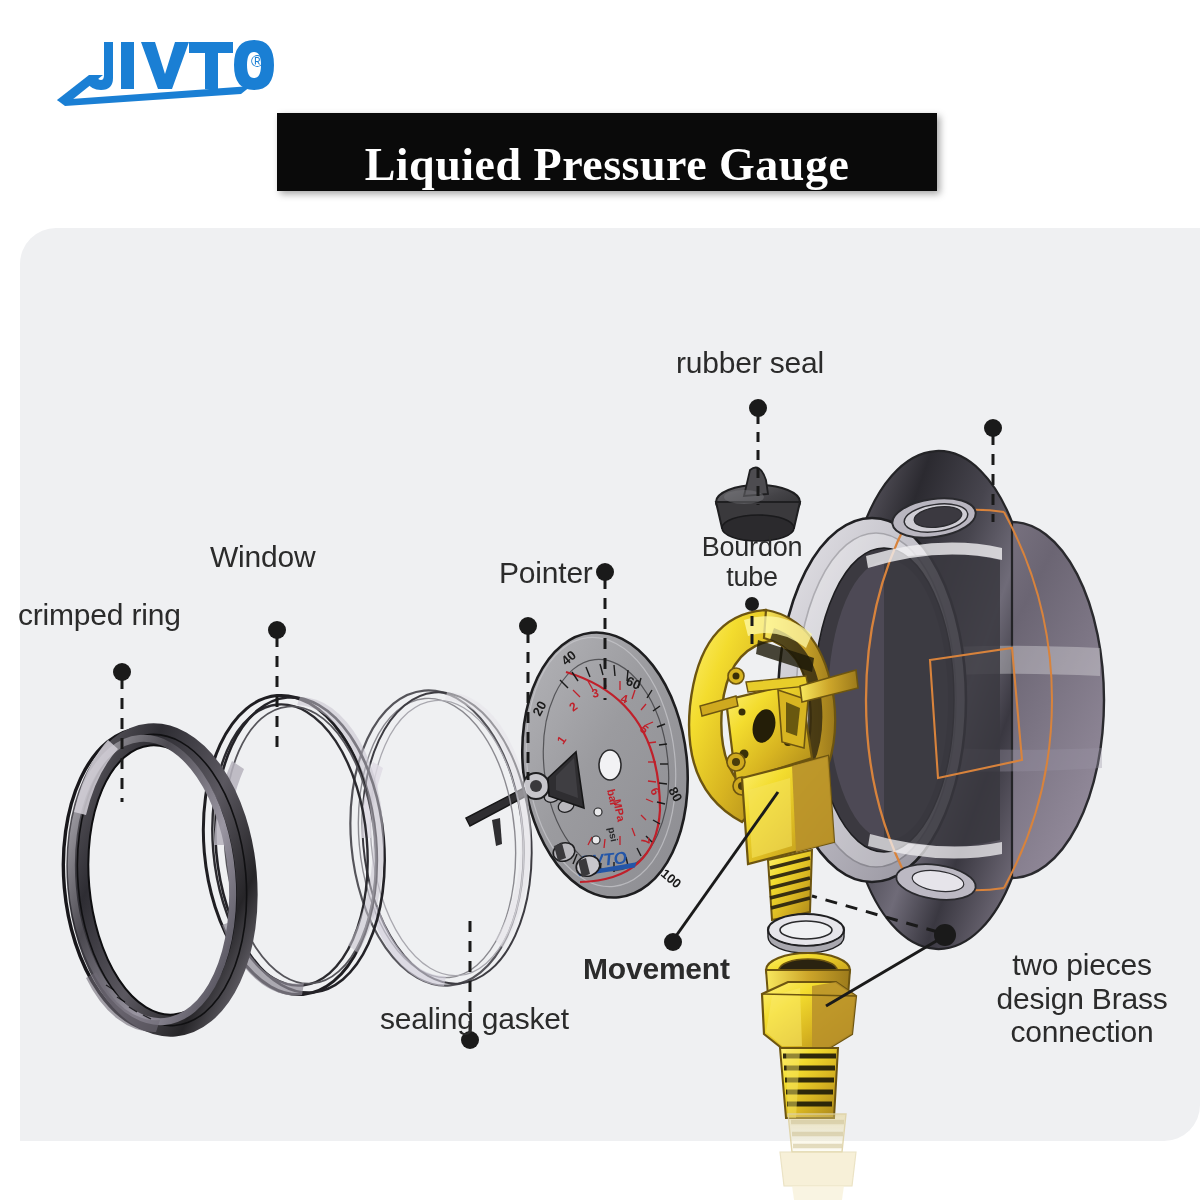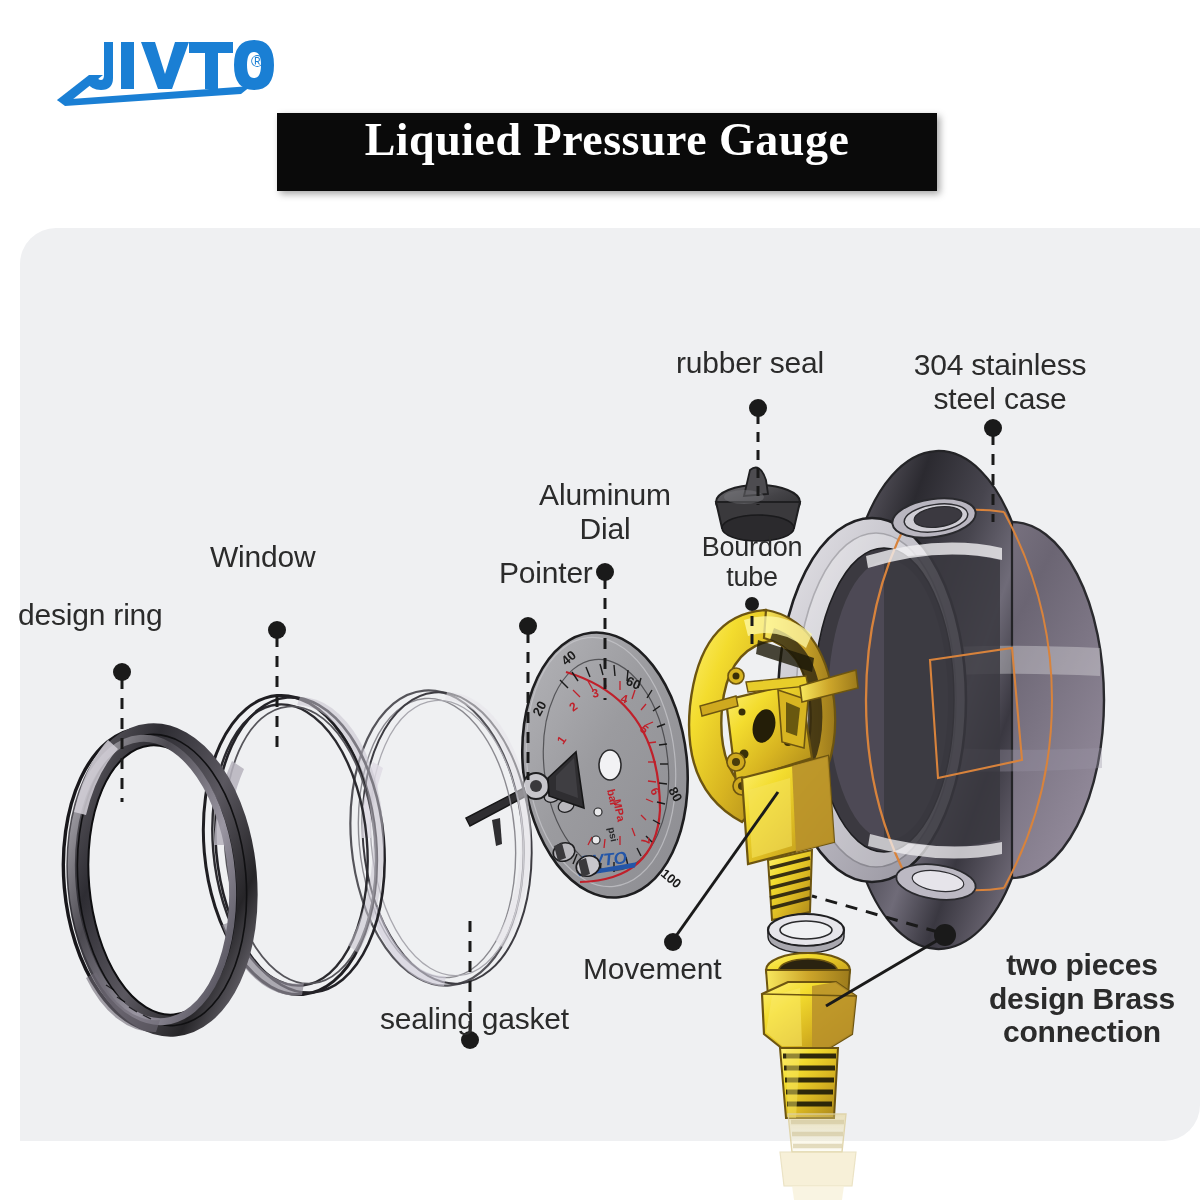--- a/index.html
+++ b/index.html
@@ -18,21 +18,21 @@
   #logo .reg {
     position:absolute; left:196px; top:24px;
     font-size:17px; color:#1a7fd4; font-family:"Liberation Sans",sans-serif;
   }
 
   
   #title-banner {
     position:absolute; left:277px; top:113px; width:660px; height:78px;
     background:#0a0a0a;
     box-shadow: 3px 3px 7px rgba(0,0,0,0.35);
-    display:flex; align-items:flex-start; justify-content:center;
+    display:flex; align-items:flex-end; justify-content:center;
   }
   #title-text {
     color:#ffffff; font-family:"Liberation Serif", serif;
     font-size:46px; font-weight:bold; letter-spacing:0.5px;
     white-space:nowrap;
   }
 
   
   #panel {
     position:absolute; left:20px; top:228px; width:1180px; height:913px;
@@ -482,29 +482,25 @@
 
     <path d="M470 1032 L470 918" stroke-width="3" stroke-dasharray="11 9"></path>
     <circle cx="470" cy="1040" r="9" fill="#1a1a1a" stroke="none"></circle>
 
     <path d="M938 932 L812 896" stroke-width="3" stroke-dasharray="12 9"></path>
     <path d="M938 940 L826 1006" stroke-width="3"></path>
     <circle cx="945" cy="935" r="11" fill="#1a1a1a" stroke="none"></circle>
   </g>
 </svg>
 
-<div class="label" style="left:18px;  top:598px;">design ring</div>
+<div class="label" style="left:18px;  top:598px;">crimped ring</div>
 <div class="label" style="left:210px; top:540px;">Window</div>
 <div class="label" style="left:468px; top:556px;margin-left:31px;">Pointer</div>
-<div class="label ctr" style="left:520px; top:478px; width:170px;">Aluminum
-Dial</div>
 <div class="label" style="left:676px; top:346px;">rubber seal</div>
 <div class="label ctr" style="left:684px; top:532px; width:136px; font-size:27px;">Bourdon
 tube</div>
-<div class="label ctr" style="left:900px; top:348px; width:200px;">304 stainless
-steel case</div>
-<div class="label" style="left:583px; top:952px;">Movement</div>
+<div class="label" style="left:583px; top:952px;font-weight:bold;">Movement</div>
 <div class="label" style="left:380px; top:1002px;">sealing gasket</div>
-<div class="label ctr" style="left:982px; top:948px; width:200px;font-weight:bold;">two pieces
+<div class="label ctr" style="left:982px; top:948px; width:200px;">two pieces
 design Brass
 connection</div>
 
 </div>
 
 </body></html>

